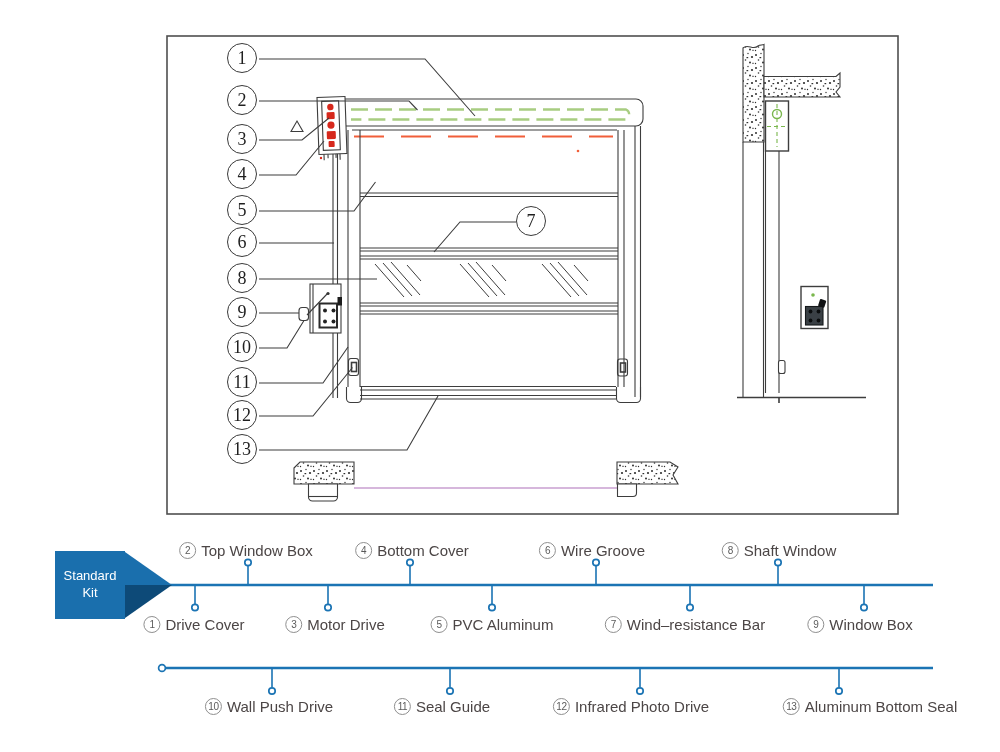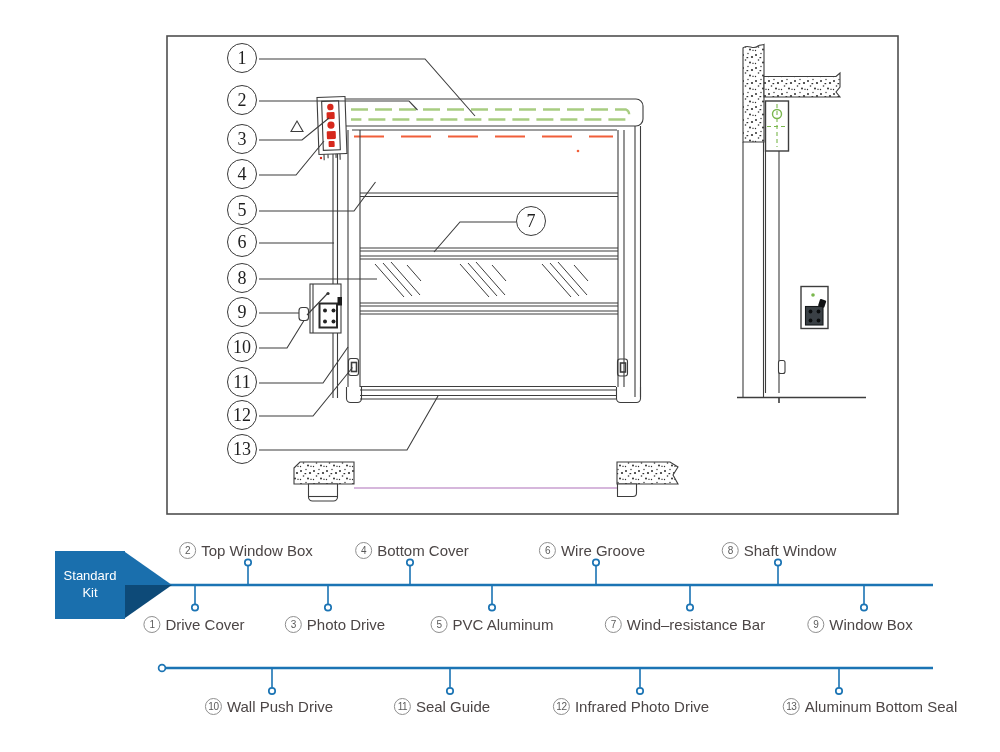--- a/index.html
+++ b/index.html
@@ -269,21 +269,21 @@
     <span class="cn">8</span>
     <span>Shaft Window</span>
   </div>
 
   <div class="lbl" style="left:194px;top:616px">
     <span class="cn">1</span>
     <span>Drive Cover</span>
   </div>
   <div class="lbl" style="left:335px;top:616px">
     <span class="cn">3</span>
-    <span>Photo Drive</span>
+    <span>Motor Drive</span>
   </div>
   <div class="lbl" style="left:492px;top:616px">
     <span class="cn">5</span>
     <span>PVC Aluminum</span>
   </div>
   <div class="lbl" style="left:685px;top:616px">
     <span class="cn">7</span>
     <span>Wind–resistance Bar</span>
   </div>
   <div class="lbl" style="left:860px;top:616px">

